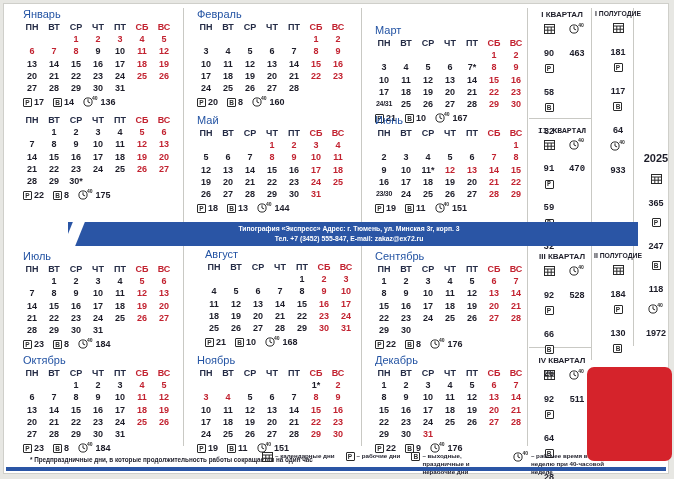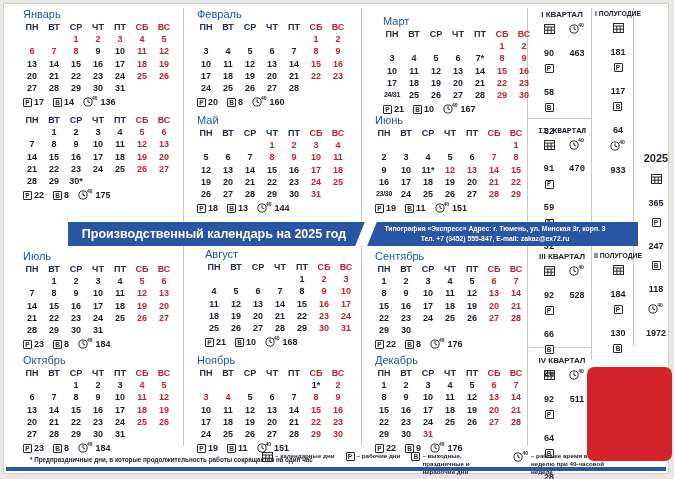--- a/index.html
+++ b/index.html
@@ -192,21 +192,21 @@
                 <circle cx="5" cy="5" r="4.1" fill="none" stroke="#2a2a2a"></circle>
                 <line x1="5" y1="5" x2="5" y2="2.3" stroke="#2a2a2a"></line>
                 <line x1="5" y1="5" x2="7.1" y2="5.9" stroke="#2a2a2a"></line>
               </svg>
               <sup>40</sup>
             </span>
             <span>160</span>
           </span>
         </div>
       </div>
-      <div class="month" style="left: 366px; top: 11px; margin-left: 8px;">
+      <div class="month" style="left: 366px; top: 20px;">
         <div class="m-title">Март</div>
         <div class="m-grid">
           <span class="wd">ПН</span>
           <span class="wd">ВТ</span>
           <span class="wd">СР</span>
           <span class="wd">ЧТ</span>
           <span class="wd">ПТ</span>
           <span class="wd red">СБ</span>
           <span class="wd red">ВС</span>
           <span class="day"></span>
@@ -1108,21 +1108,20 @@
               <line x1="5" y1="5" x2="7.1" y2="5.9" stroke="#2a2a2a"></line>
             </svg>
             <sup>40</sup>
           </span>
           <span>1972</span>
         </span>
       </div>
     </div>
 
   <div class="banner">
-    <div class="b-title">Производственный календарь на 2025 год</div>
     <div class="b-slash"></div>
     <div class="b-addr">
       <span>Типография «Экспресс» Адрес: г. Тюмень, ул. Минская 3г, корп. 3</span>
       <span>Тел. +7 (3452) 555-847, E-mail: zakaz@ex72.ru</span>
     </div>
   </div>
 
   <div class="footnote">* Предпраздничные дни, в которые продолжительность работы сокращается на один час</div>
   <div class="legend" id="legend">
       <span class="l-item">

